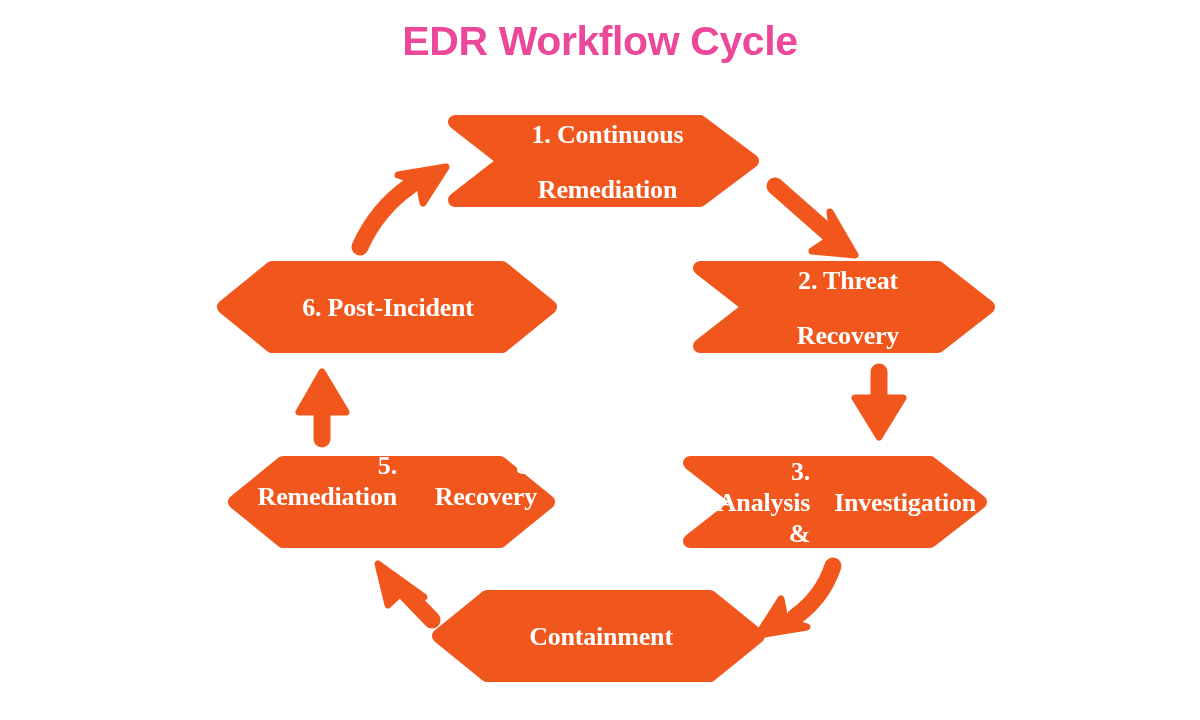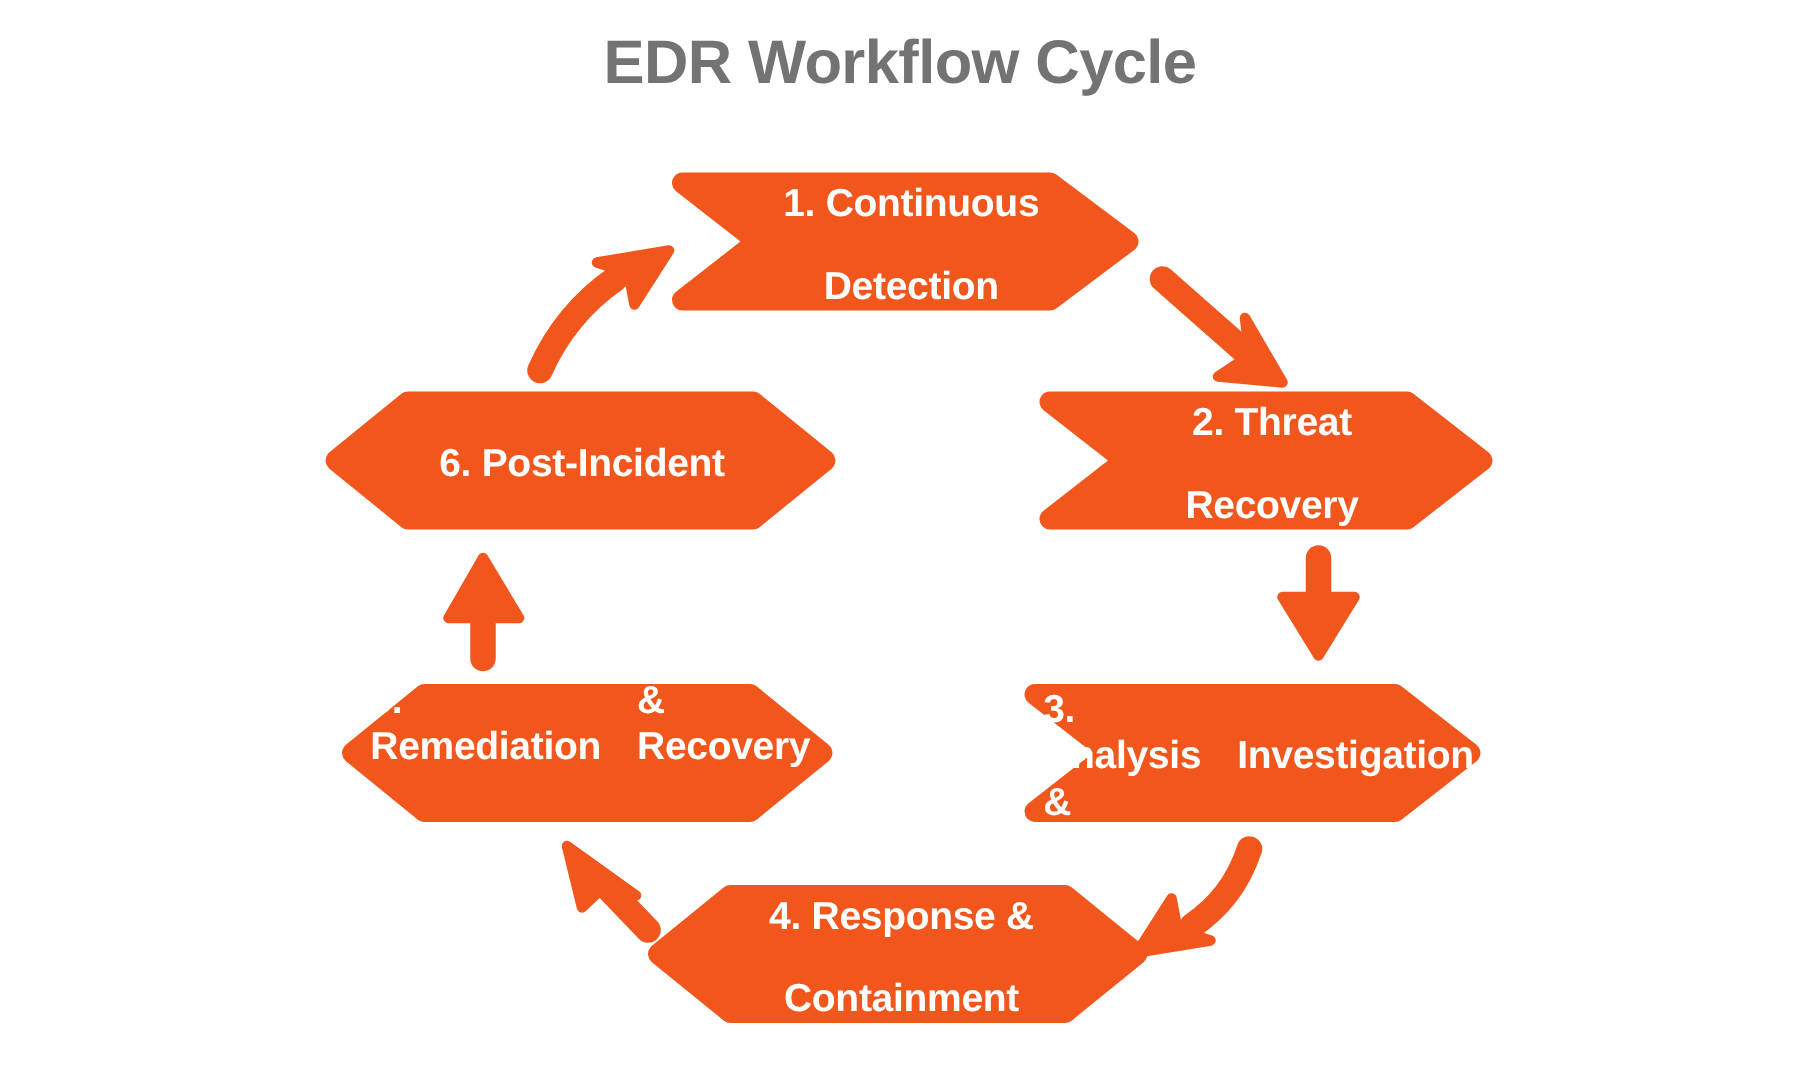--- a/index.html
+++ b/index.html
@@ -19,41 +19,41 @@
   }
   #diagram-title {
     position: absolute;
     top: 18px;
     left: 0;
     width: 1200px;
     text-align: center;
     font-size: 41px;
     font-weight: bold;
     letter-spacing: -0.4px;
-    color: #737373;
+    color: #ec4899;
     font-family: "Liberation Sans", sans-serif;
   }
   .svg-layer {
     position: absolute;
     top: 0;
     left: 0;
     width: 1200px;
     height: 720px;
   }
   .node-label {
     position: absolute;
     display: flex;
     align-items: center;
     justify-content: center;
-    text-align: left;
+    text-align: right;
     color: #ffffff;
     font-weight: bold;
     font-size: 26px;
     line-height: 1.18;
-    font-family: Liberation Sans, sans-serif;
+    font-family: Liberation Serif, serif;
     letter-spacing: -0.2px;
     pointer-events: none;
     gap: 24px;
   }
   .node-hit {
     position: absolute;
     cursor: pointer;
   }
 </style>
 </head>
@@ -105,38 +105,37 @@
     <g>
       <path fill="none" stroke="#f1571c" stroke-width="17" stroke-linecap="round" d="M 360 247 C 372 220 390 200 410 186"></path>
       <path fill="#f1571c" stroke="#f1571c" stroke-width="7" stroke-linejoin="round" d="M 446 167 L 423 203 L 419 182 L 398 175 Z"></path>
     </g>
 
   </svg>
 
   <div class="node-hit" style="left:455px; top:115px; width:300px; height:95px;"></div>
   <div class="node-label" style="left:470px; top:115px; width:275px; height:95px; flex-direction:column;">
     <span>1. Continuous</span>
-    <span>Detection</span>
+    <span>Remediation</span>
   </div>
 
   <div class="node-hit" style="left:700px; top:261px; width:292px; height:95px;"></div>
   <div class="node-label" style="left:712px; top:261px; width:272px; height:95px; flex-direction:column;">
     <span>2. Threat</span>
     <span>Recovery</span>
   </div>
 
   <div class="node-hit" style="left:690px; top:456px; width:294px; height:95px;"></div>
   <div class="node-label" style="left:702px; top:456px; width:274px; height:95px; flex-direction:row;">
     <span>3. Analysis &amp;</span>
     <span>Investigation</span>
   </div>
 
   <div class="node-hit" style="left:439px; top:590px; width:323px; height:95px;"></div>
   <div class="node-label" style="left:455px; top:590px; width:292px; height:95px; flex-direction:column;">
-    <span>4. Response &amp;</span>
     <span>Containment</span>
   </div>
 
   <div class="node-hit" style="left:235px; top:456px; width:317px; height:95px;"></div>
   <div class="node-label" style="left:250px; top:434px; width:287px; height:95px; flex-direction:row;">
     <span>5. Remediation</span>
     <span>&amp; Recovery</span>
   </div>
 
   <div class="node-hit" style="left:224px; top:261px; width:330px; height:95px;"></div>

